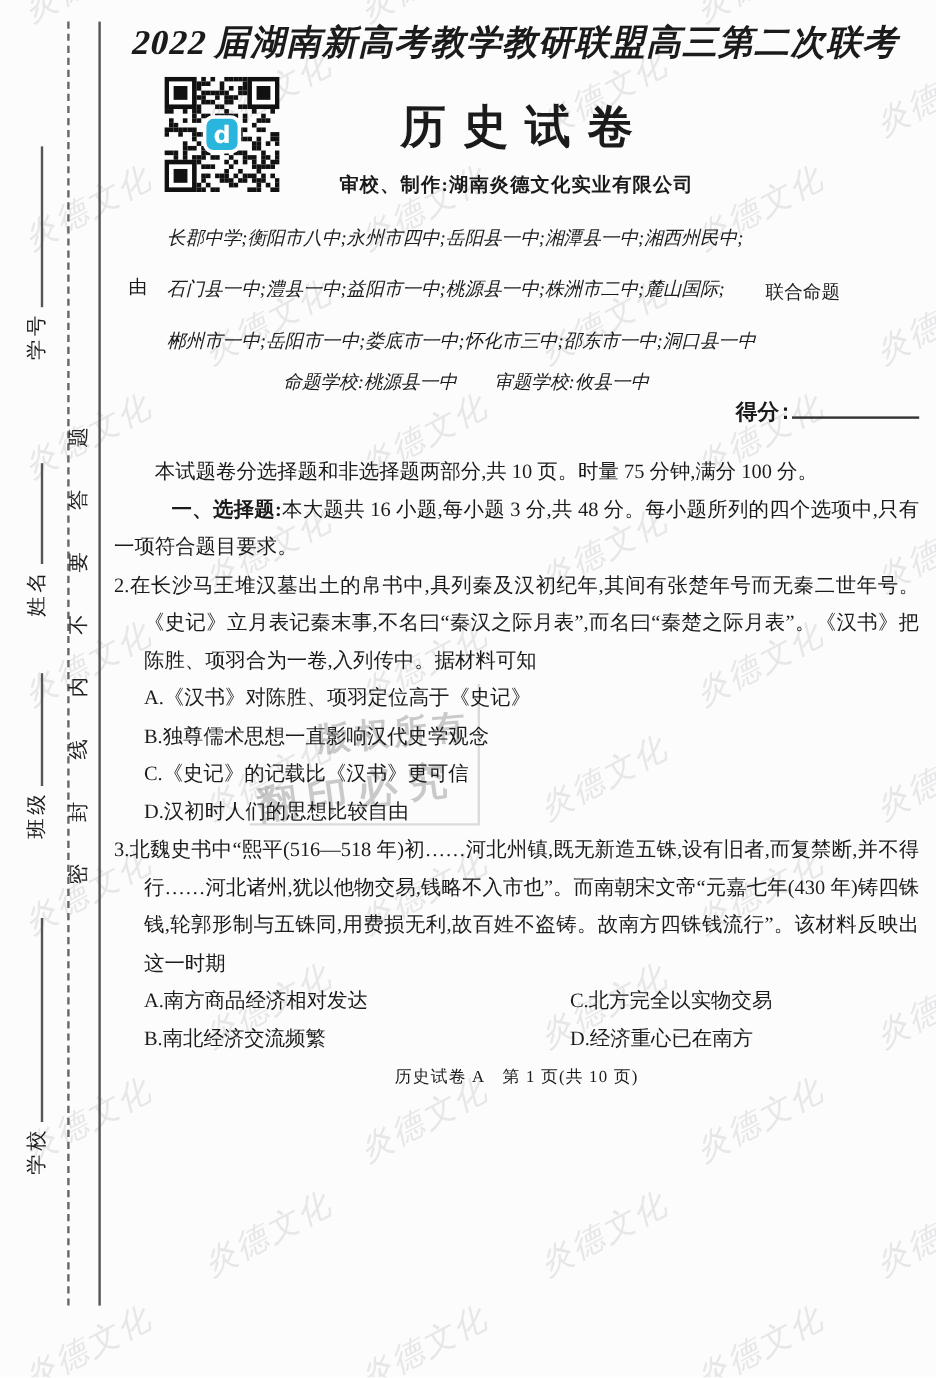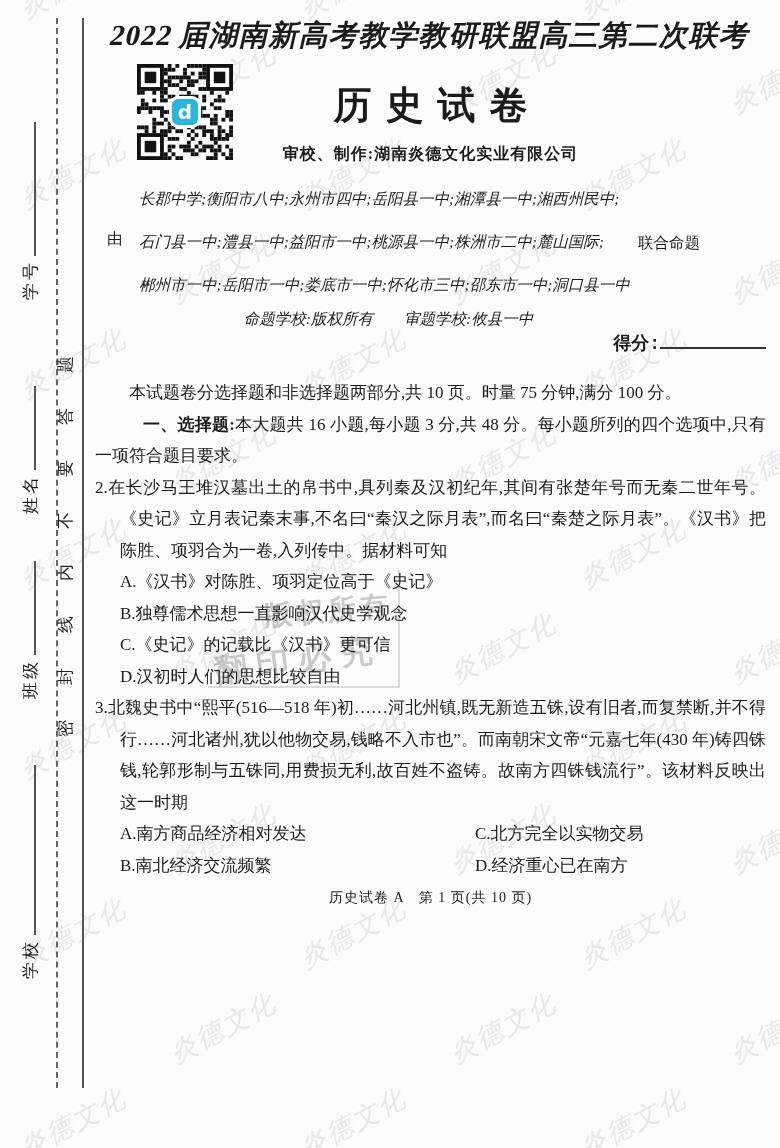--- a/index.html
+++ b/index.html
@@ -380,21 +380,21 @@
     <div class="producer">审校、制作:湖南炎德文化实业有限公司</div>
 
     <div class="jointly">
       <span class="j-prefix">由</span>
       <div class="j-lines">
         <div class="j-line">长郡中学;衡阳市八中;永州市四中;岳阳县一中;湘潭县一中;湘西州民中;</div>
         <div class="j-line">石门县一中;澧县一中;益阳市一中;桃源县一中;株洲市二中;麓山国际;</div>
         <div class="j-line">郴州市一中;岳阳市一中;娄底市一中;怀化市三中;邵东市一中;洞口县一中</div>
       </div>
       <span class="j-suffix">联合命题</span>
-      <div class="j-bottom">命题学校:版权所有　　审题学校:攸县一中</div>
+      <div class="j-bottom">命题学校:桃源县一中　　审题学校:攸县一中</div>
     </div>
 
     <div class="score-row">
       <span class="score-lbl">得分:</span><span class="blank"></span>
     </div>
 
     <div class="body-text">
       <p class="intro">本试题卷分选择题和非选择题两部分,共 10 页。时量 75 分钟,满分 100 分。</p>
       <p class="section"><span class="sec-head">一、选择题:</span><span>本大题共 16 小题,每小题 3 分,共 48 分。每小题所列的四个选项中,只有一项符合题目要求。</span></p>
       <div id="questions">

